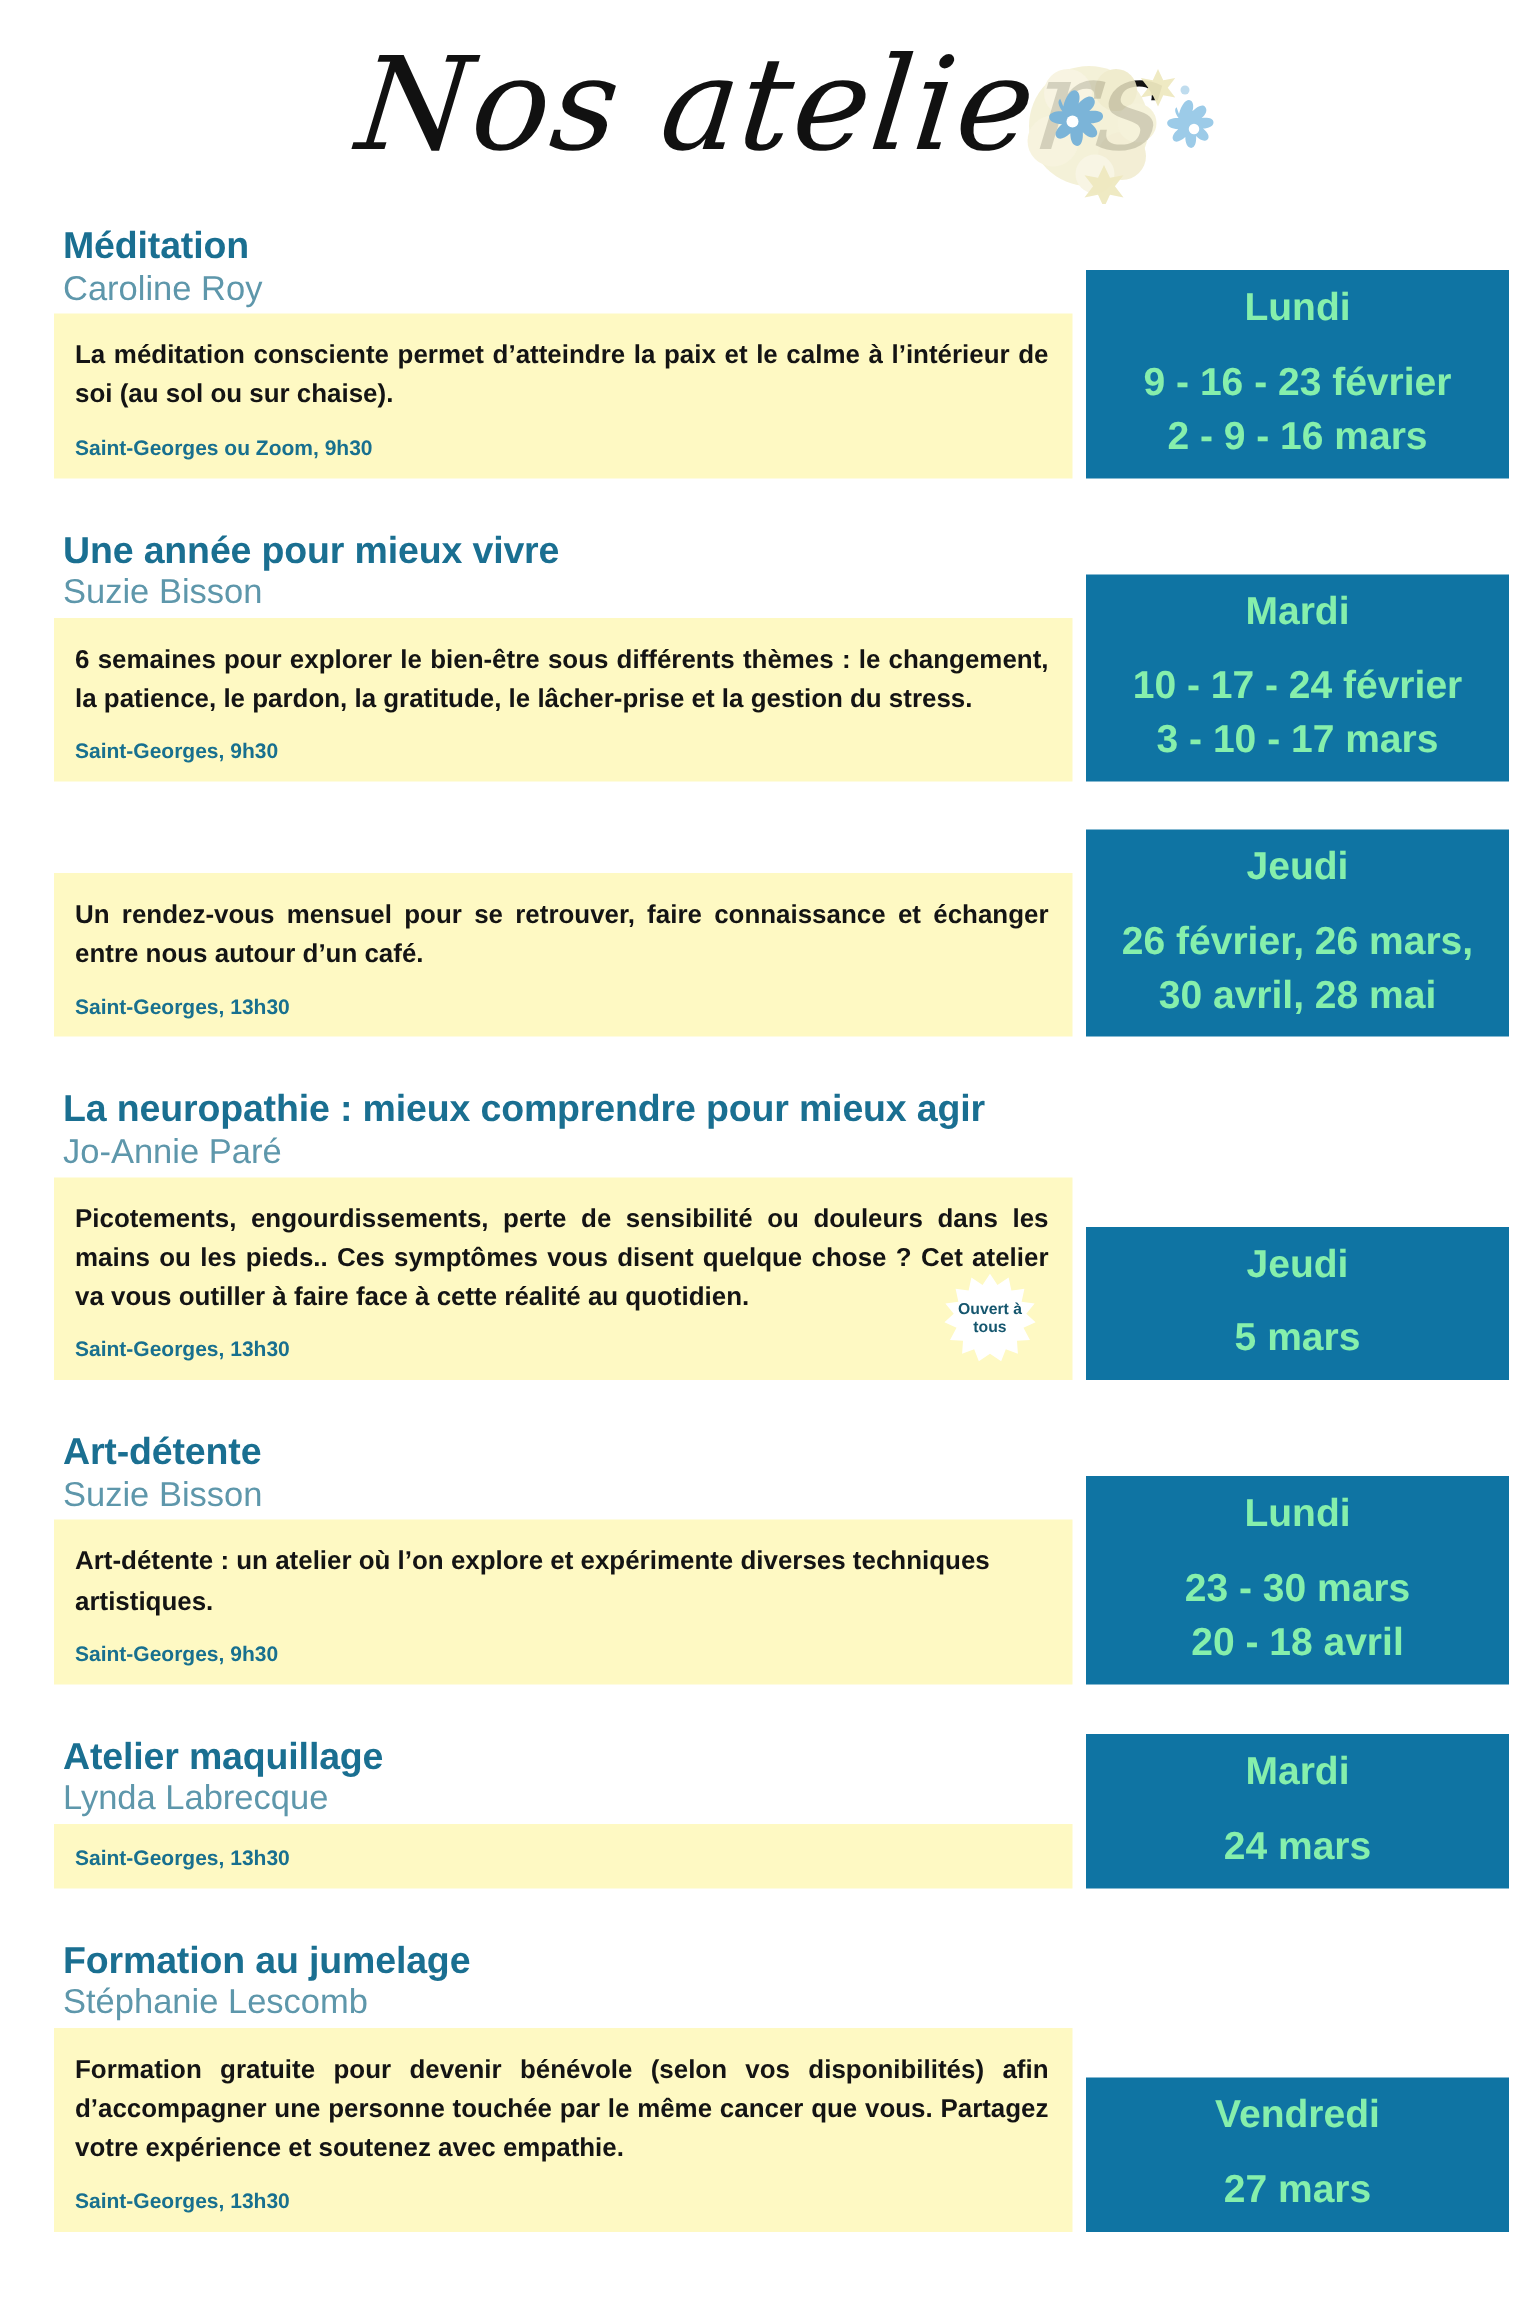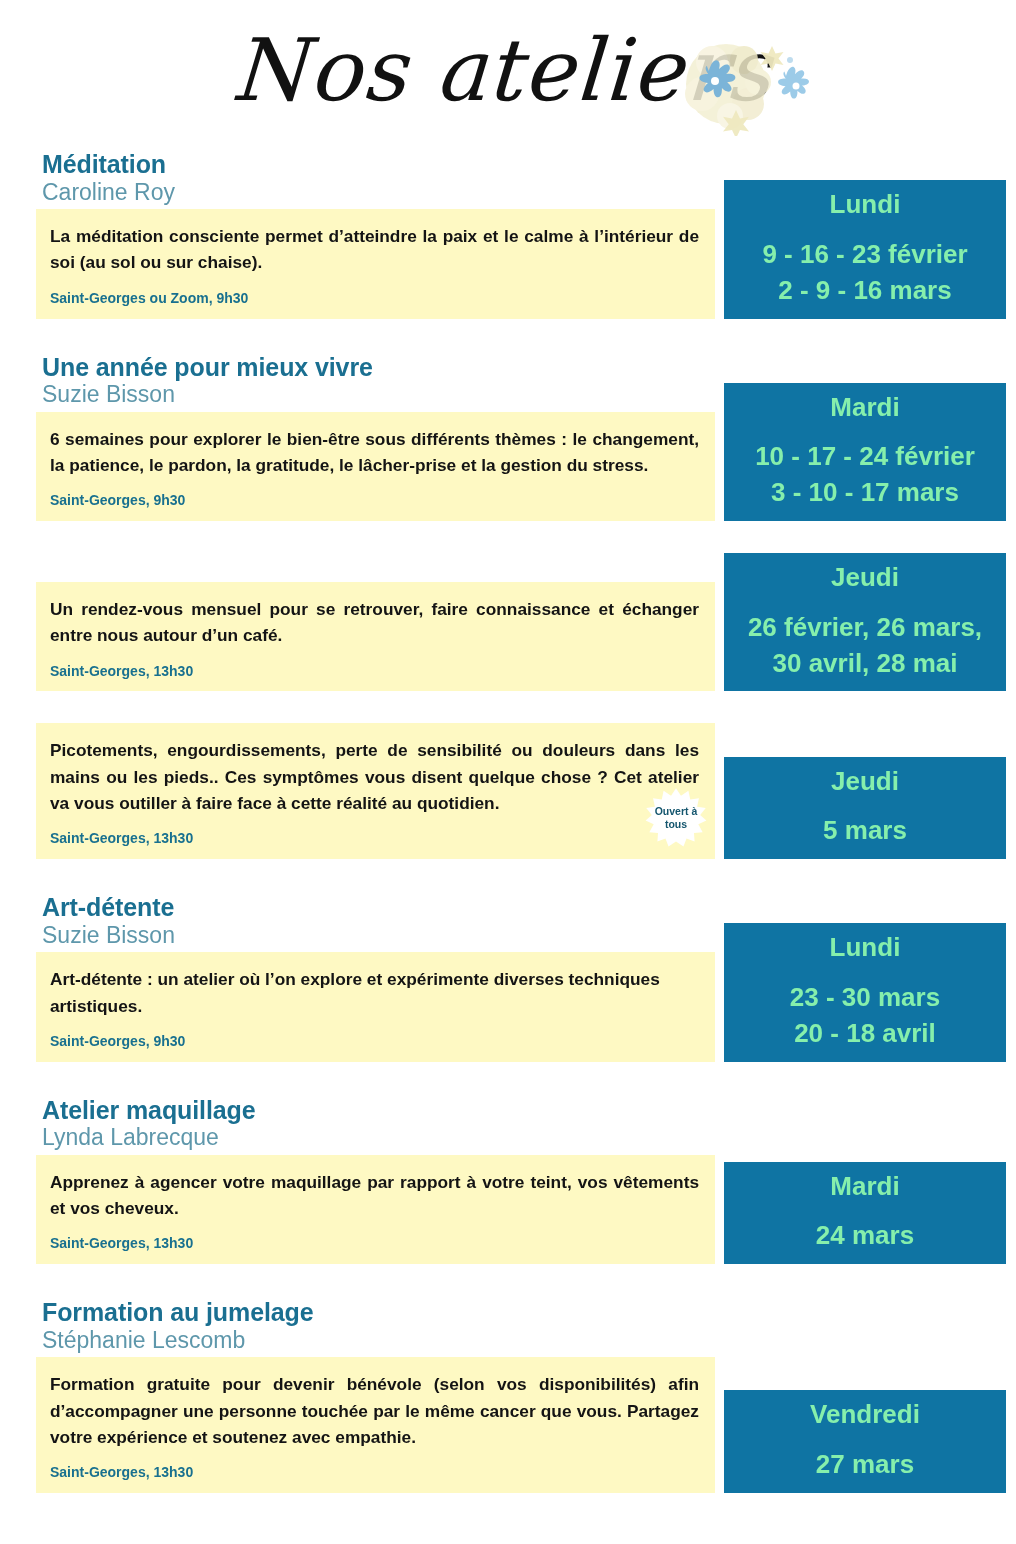--- a/index.html
+++ b/index.html
@@ -125,21 +125,21 @@
   .day-dates {
     font-size: 26px;
     font-weight: bold;
     line-height: 1.38;
   }
   .day-dates span { display: block; }
 
   
   .badge {
     position: absolute;
-    right: 2px;
+    right: 18px;
     bottom: 10px;
     width: 74px;
     height: 62px;
     display: flex;
     align-items: center;
     justify-content: center;
   }
   .badge svg { position: absolute; inset: 0; width: 100%; height: 100%; }
   .badge-label {
     position: relative;
@@ -238,20 +238,24 @@
       <div class="day-name">Jeudi</div>
       <div class="day-dates">
         <span>26 février, 26 mars,</span>
         <span>30 avril, 28 mai</span>
       </div>
     </div>
   </div>
 
   <div class="row">
     <div class="left-col">
+      <div class="head-block">
+        <div class="wk-title">La neuropathie : mieux comprendre pour mieux agir</div>
+        <div class="wk-presenter">Jo-Annie Paré</div>
+      </div>
       <div class="desc-block">
         <p class="desc-text">Picotements, engourdissements, perte de sensibilité ou douleurs dans les mains ou les pieds.. Ces symptômes vous disent quelque chose ? Cet atelier va vous outiller à faire face à cette réalité au quotidien.</p>
         <p class="venue-text">Saint-Georges, 13h30</p>
         <div class="badge">
           <svg viewBox="0 0 100 100" xmlns="http://www.w3.org/2000/svg">
             <polygon fill="#ffffff" points="50,2 58,14 70,6 73,20 87,18 84,32 98,34 89,45 99,54 86,60 93,73 79,74 80,88 67,83 62,96 50,88 38,96 33,83 20,88 21,74 7,73 14,60 1,54 11,45 2,34 16,32 13,18 27,20 30,6 42,14"></polygon>
           </svg>
           <div class="badge-label">
             <span>Ouvert à</span>
             <span>tous</span>
@@ -287,21 +291,20 @@
     </div>
   </div>
 
   <div class="row">
     <div class="left-col">
       <div class="head-block">
         <div class="wk-title">Atelier maquillage</div>
         <div class="wk-presenter">Lynda Labrecque</div>
       </div>
       <div class="desc-block">
-        <p class="desc-text">Apprenez à agencer votre maquillage par rapport à votre teint, vos vêtements et vos cheveux.</p>
         <p class="venue-text">Saint-Georges, 13h30</p>
       </div>
     </div>
     <div class="day-panel">
       <div class="day-name">Mardi</div>
       <div class="day-dates">
         <span>24 mars</span>
       </div>
     </div>
   </div>

